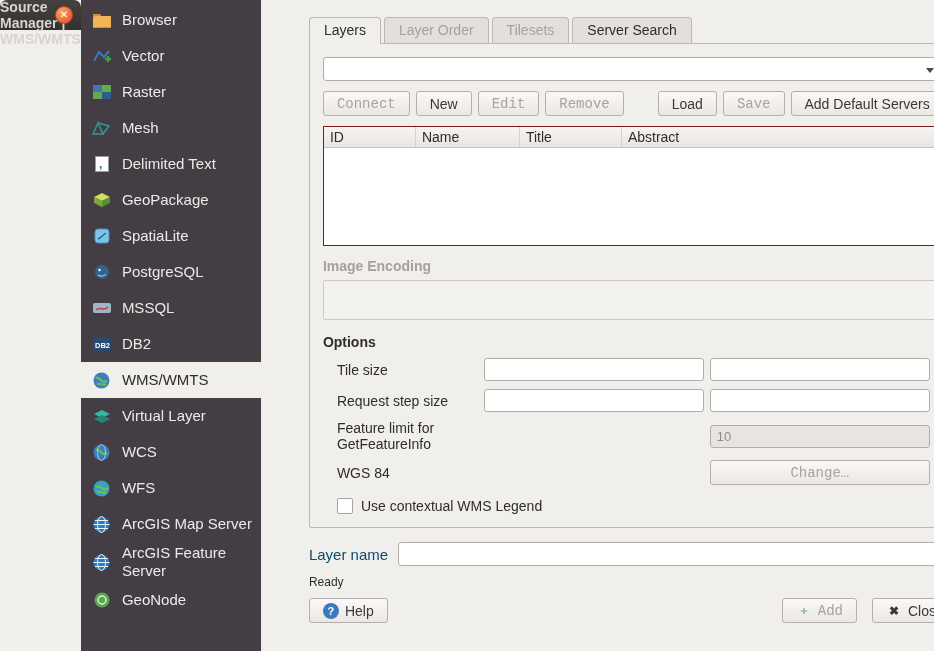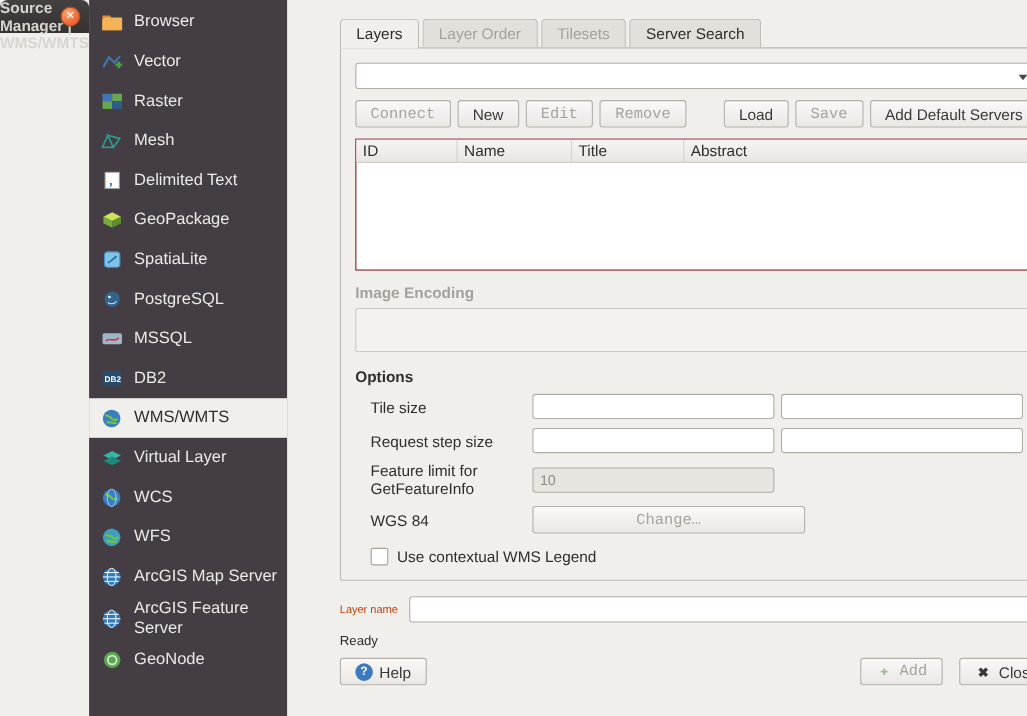--- a/index.html
+++ b/index.html
@@ -54,32 +54,32 @@
   .th:nth-child(1){ width:92px; } .th:nth-child(2){ width:104px; } .th:nth-child(3){ width:102px; } .th:nth-child(4){ flex:1; border-right:none; }
   .tbody { flex:1; }
 
   .enc-label { margin-top:12px; font-size:14px; font-weight:bold; color:#a5a19b; }
   .enc-box { margin-top:6px; height:40px; border:1px solid #ccc8c2; border-radius:2px; background:#f4f2ef; }
 
   .options-label { margin-top:14px; font-size:14px; font-weight:bold; color:#2f2d2b; }
 
   .opt-row { display:flex; align-items:center; margin-top:8px; }
   .opt-label { flex:1; font-size:14px; color:#2f2d2b; padding-left:14px; }
-  .opt-inputs { width:446px; margin-right:14px; display:flex; gap:6px; justify-content:flex-start; }
+  .opt-inputs { width:446px; margin-right:14px; display:flex; gap:6px; justify-content:flex-end; }
   .inp { width:220px; height:23px; border:1px solid #b1ada7; border-radius:3px; background:#fff;
          font-family:"Liberation Sans",sans-serif; font-size:13px; color:#3b3936; padding:0 6px; }
   .inp:disabled, .inp.disabled { background:#e8e5e1; color:#8f8b85; }
-  .change-btn { width:248px; }
+  .change-btn { width:220px; }
 
   .checkbox-row { margin-top:13px; display:flex; align-items:flex-end; gap:8px; padding-left:14px; }
   .cb { width:16px; height:16px; background:#fff; border:1px solid #a7a39d; border-radius:2px; cursor:pointer; }
   .cb-label { font-size:14px; color:#2f2d2b; }
 
   .layer-name-row { display:flex; align-items:center; gap:10px; margin:14px 14px 0; }
-  .layer-name-label { font-size:10px; color:#c2410c; white-space:nowrap; }
+  .layer-name-label { font-size:15px; color:#0c4a6e; white-space:nowrap; }
   .layer-name-input { flex:1; height:24px; border:1px solid #b1ada7; border-radius:3px; background:#fff;
                       font-family:"Liberation Sans",sans-serif; font-size:13px; padding:0 6px; }
 
   .status { margin:9px 14px 0; font-size:12px; color:#2f2d2b; }
 
   .footer { display:flex; align-items:center; margin:9px 14px 12px; }
   .btn-ic { width:16px; height:16px; margin-right:6px; display:inline-flex; align-items:center; justify-content:center;
             font-size:12px; line-height:16px; }
   .help-badge { background:#3c79c0; color:#fff; border-radius:50%; font-size:11px; font-weight:bold; }
   .plus-ic { color:#63a84e; font-weight:bold; }

